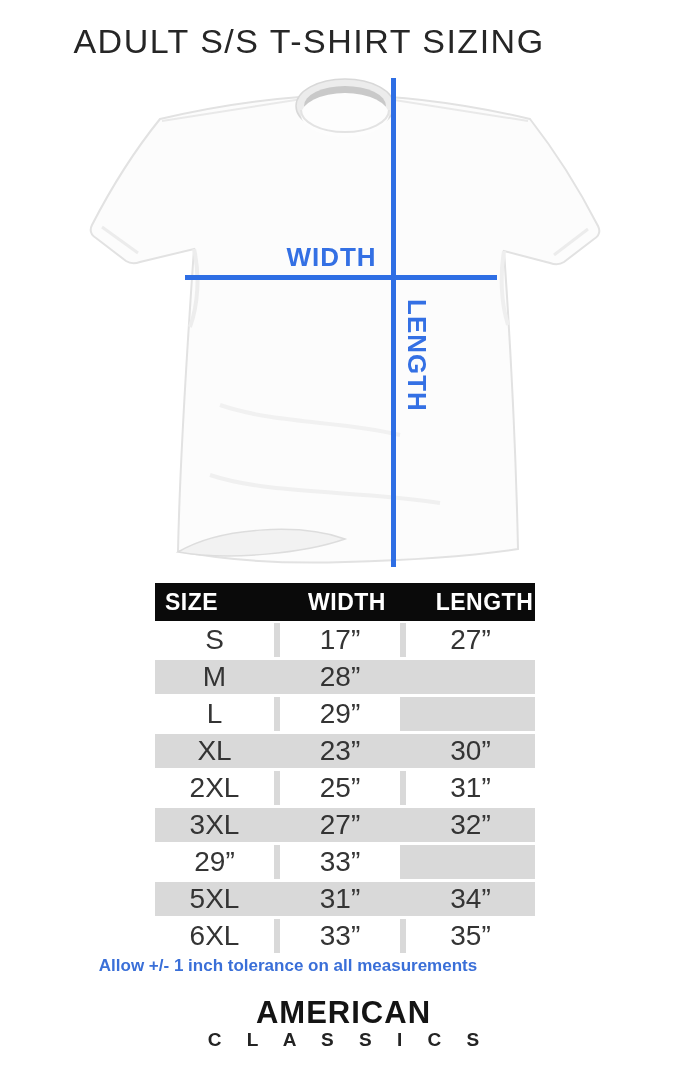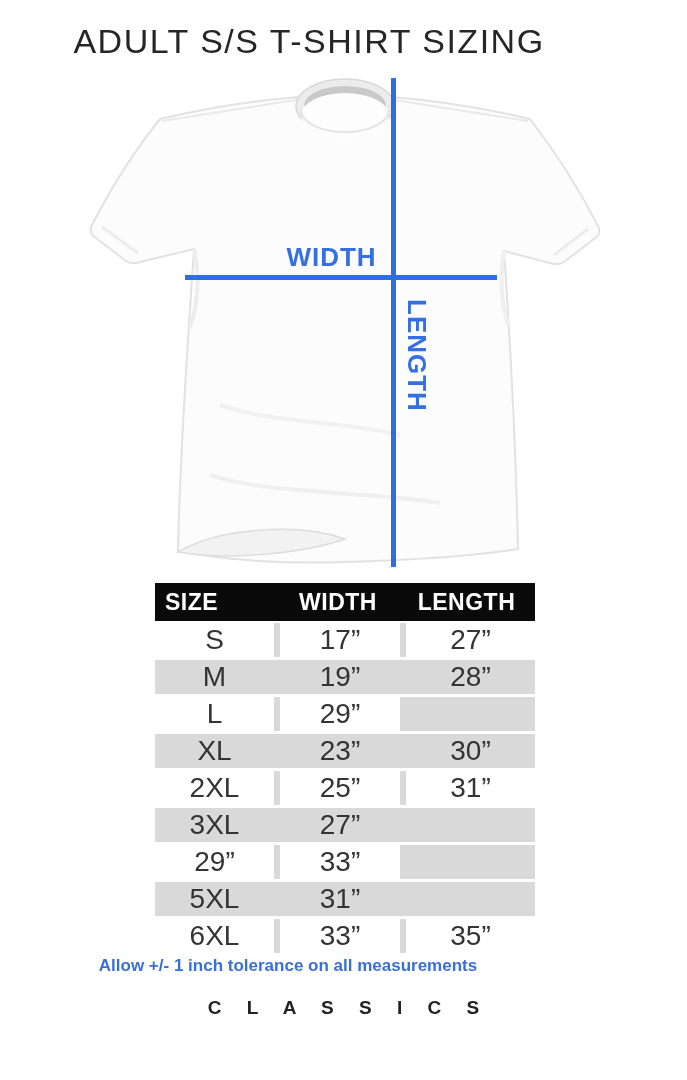--- a/index.html
+++ b/index.html
@@ -26,21 +26,21 @@
   }
   .length-label {
     position:absolute; left:401px; top:299px; height:115px;
     writing-mode:vertical-rl; text-orientation:mixed;
     font-size:26px; font-weight:700; letter-spacing:1px; color:#3470e4;
   }
 
   
   .size-table { position:absolute; left:155px; top:583px; width:380px; }
   .thead {
-    display:grid; grid-template-columns:119px 120px 129px; column-gap:4px;
+    display:grid; grid-template-columns:119px 120px 129px; column-gap:13px;
     background:#0a0a0a; height:38px; align-items:center;
     color:#ffffff; font-weight:700; font-size:23px; letter-spacing:0.5px;
     margin-bottom:2px;
   }
   .thead .hcell:first-child { text-align:left; padding-left:10px; }
   .thead .hcell { text-align:center; }
   .trow {
     display:grid; grid-template-columns:119px 120px 129px; column-gap:6px;
     height:34px; margin-bottom:3px; background:#d9d9d9;
   }
@@ -128,53 +128,55 @@
     <div class="hcell">LENGTH</div>
   </div>
 
   <div class="trow stripe-white">
     <div class="cell">S</div>
     <div class="cell">17”</div>
     <div class="cell">27”</div>
   </div>
   <div class="trow stripe-gray">
     <div class="cell">M</div>
-    <div class="cell">19”</div>
     <div class="cell">28”</div>
   </div>
   <div class="trow stripe-white">
     <div class="cell">L</div>
     <div class="cell">29”</div>
   </div>
   <div class="trow stripe-gray">
     <div class="cell">XL</div>
     <div class="cell">23”</div>
     <div class="cell">30”</div>
   </div>
   <div class="trow stripe-white">
     <div class="cell">2XL</div>
     <div class="cell">25”</div>
     <div class="cell">31”</div>
   </div>
   <div class="trow stripe-gray">
     <div class="cell">3XL</div>
     <div class="cell">27”</div>
+    <div class="cell">32”</div>
   </div>
   <div class="trow stripe-white">
     <div class="cell">29”</div>
     <div class="cell">33”</div>
   </div>
   <div class="trow stripe-gray">
     <div class="cell">5XL</div>
     <div class="cell">31”</div>
+    <div class="cell">34”</div>
   </div>
   <div class="trow stripe-white">
     <div class="cell">6XL</div>
     <div class="cell">33”</div>
     <div class="cell">35”</div>
   </div>
 </div>
 
 <div class="tolerance-note">Allow +/- 1 inch tolerance on all measurements</div>
 
 <div class="brand">
+  <div class="brand-name">AMERICAN</div>
   <div class="brand-sub">C L A S S I C S</div>
 </div>
 
 </body></html>

